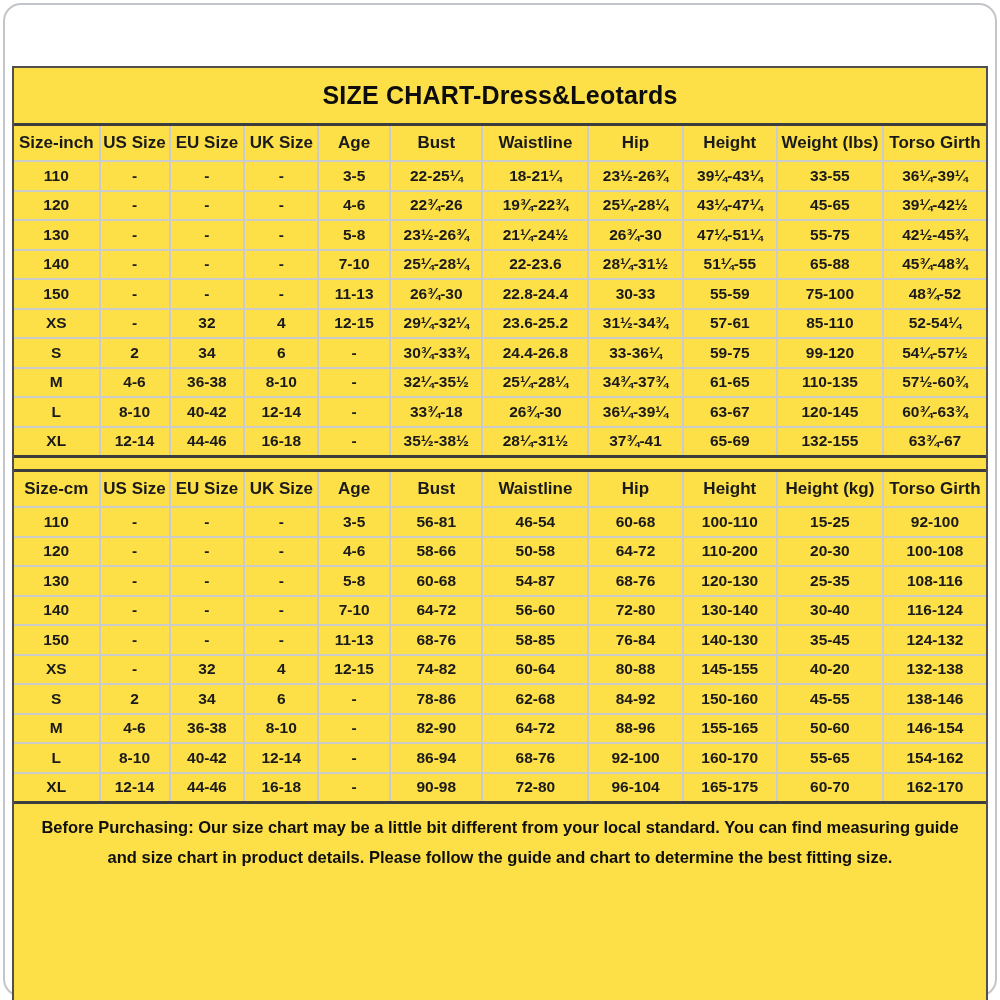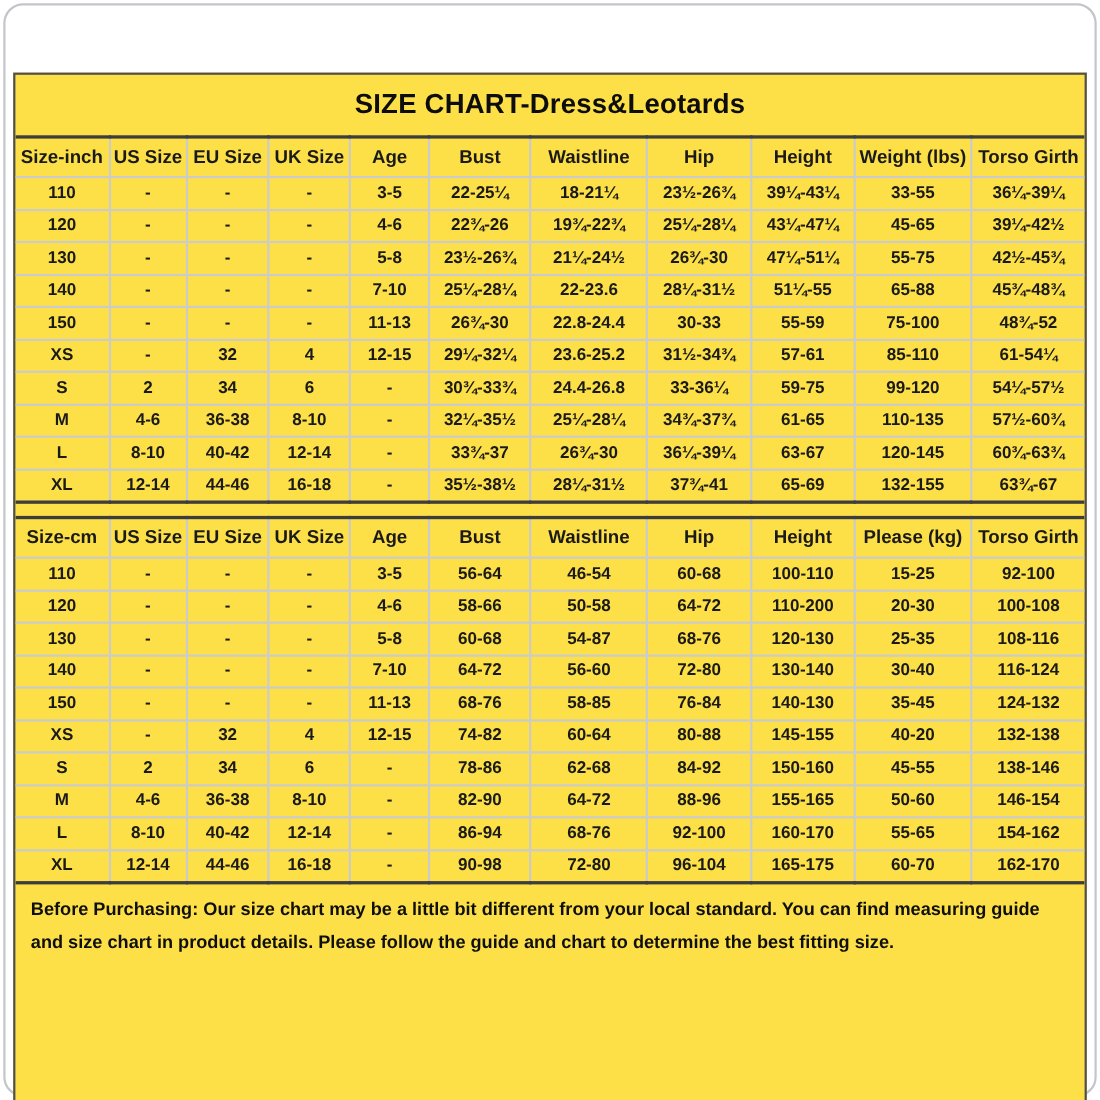--- a/index.html
+++ b/index.html
@@ -47,21 +47,21 @@
     overflow: hidden;
     white-space: nowrap;
   }
   table.size-table th { font-size: 17px; height: 34px; border-radius: 11px; }
   table.size-table td { font-size: 15.5px; height: 27.5px; }
   table.size-table th:first-child, table.size-table td:first-child { border-left: none; }
   table.size-table th:last-child,  table.size-table td:last-child  { border-right: none; }
   .table-gap { height: 11px; }
   .note {
     padding: 9px 14px 0 14px;
-    text-align: left;
+    text-align: center;
     font-size: 16.5px;
     font-weight: 700;
     line-height: 1.8;
     color: #0f0f0f;
   }
 </style>
 </head>
 <body>
 
 <div class="corner-frame"></div>
@@ -167,21 +167,21 @@
           <td>XS</td>
           <td>-</td>
           <td>32</td>
           <td>4</td>
           <td>12-15</td>
           <td>29¼-32¼</td>
           <td>23.6-25.2</td>
           <td>31½-34¾</td>
           <td>57-61</td>
           <td>85-110</td>
-          <td>61-54¼</td>
+          <td>52-54¼</td>
         </tr>
         <tr>
           <td>S</td>
           <td>2</td>
           <td>34</td>
           <td>6</td>
           <td>-</td>
           <td>30¾-33¾</td>
           <td>24.4-26.8</td>
           <td>33-36¼</td>
@@ -201,21 +201,21 @@
           <td>61-65</td>
           <td>110-135</td>
           <td>57½-60¾</td>
         </tr>
         <tr>
           <td>L</td>
           <td>8-10</td>
           <td>40-42</td>
           <td>12-14</td>
           <td>-</td>
-          <td>33¾-37</td>
+          <td>33¾-18</td>
           <td>26¾-30</td>
           <td>36¼-39¼</td>
           <td>63-67</td>
           <td>120-145</td>
           <td>60¾-63¾</td>
         </tr>
         <tr>
           <td>XL</td>
           <td>12-14</td>
           <td>44-46</td>
@@ -249,32 +249,32 @@
         <tr>
           <th>Size-cm</th>
           <th>US Size</th>
           <th>EU Size</th>
           <th>UK Size</th>
           <th>Age</th>
           <th>Bust</th>
           <th>Waistline</th>
           <th>Hip</th>
           <th>Height</th>
-          <th>Please (kg)</th>
+          <th>Height (kg)</th>
           <th>Torso Girth</th>
         </tr>
       </thead>
       <tbody>
         <tr>
           <td>110</td>
           <td>-</td>
           <td>-</td>
           <td>-</td>
           <td>3-5</td>
-          <td>56-64</td>
+          <td>56-81</td>
           <td>46-54</td>
           <td>60-68</td>
           <td>100-110</td>
           <td>15-25</td>
           <td>92-100</td>
         </tr>
         <tr>
           <td>120</td>
           <td>-</td>
           <td>-</td>

